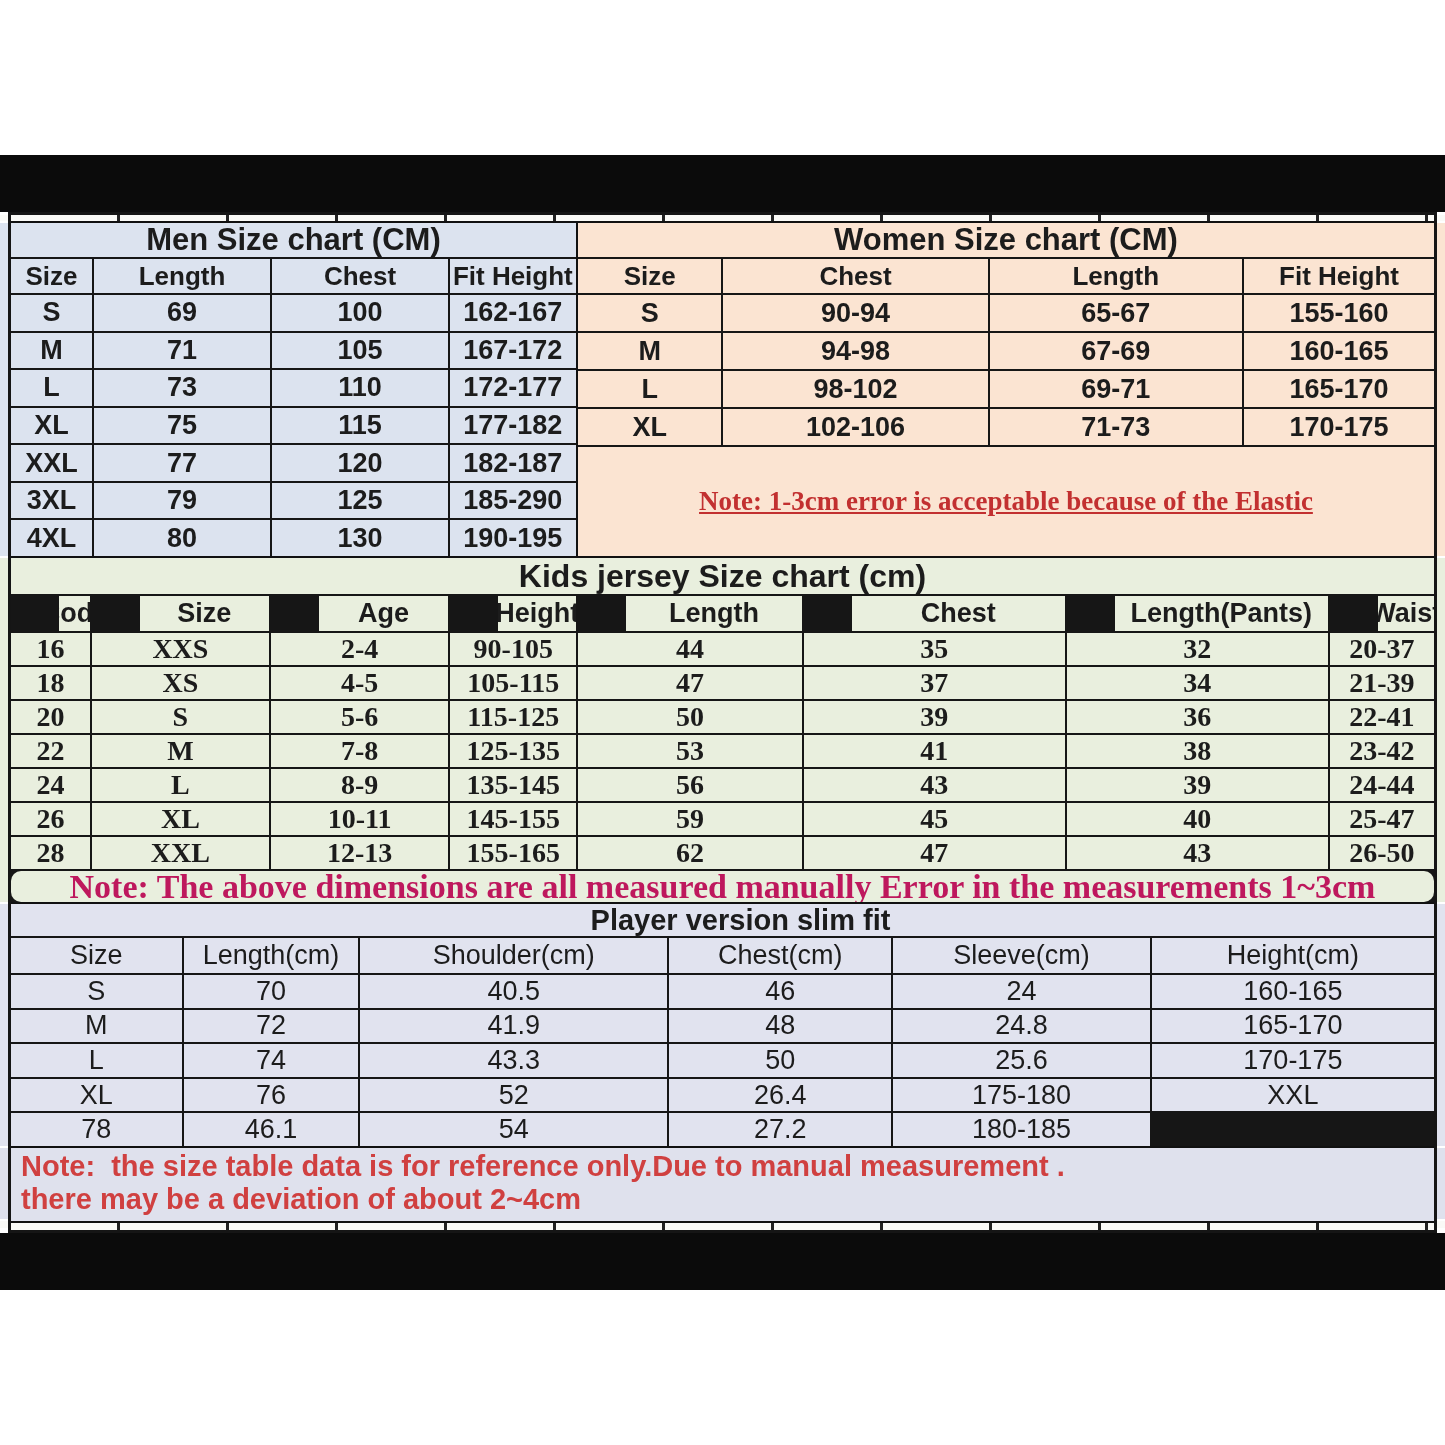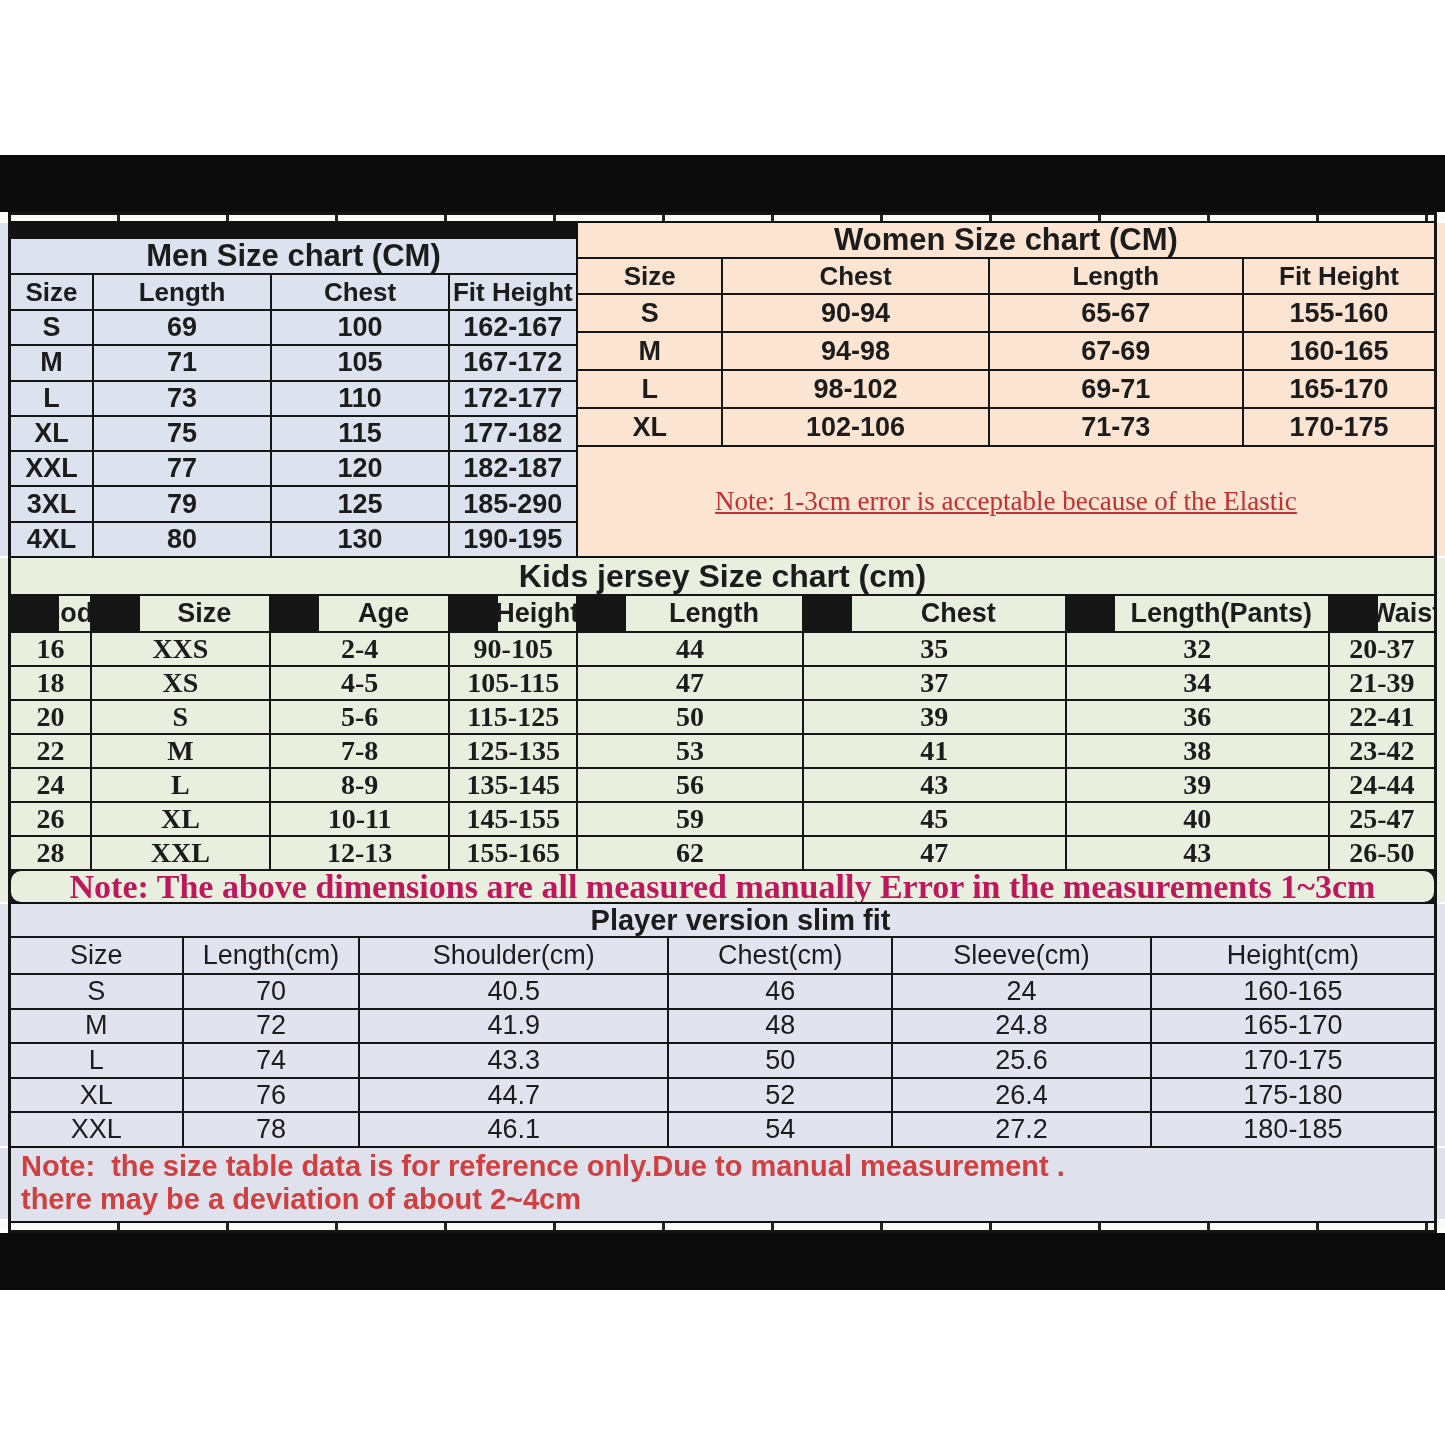--- a/index.html
+++ b/index.html
@@ -35,21 +35,21 @@
   #men-grid .cell{background:#dce3ef;}
   #women-grid .cell{background:#fbe4d2;text-align:right;}
   #kids-grid .cell{background:#e9efde;}
   #player-grid .cell{background:#e1e3ef;}
   #men-grid .t-title,#women-grid .t-title{font-size:31px;}
   #kids-grid .t-title{font-size:32px;}
   #kids-grid .t-head{font-size:27px;margin-left:48px;}
   #kids-grid .t-cell{font-family:"Liberation Serif",serif;font-size:28px;}
   #player-grid .t-title{font-size:29px;padding-left:36px;}
   #player-grid .t-head,#player-grid .t-cell{font-weight:normal;font-size:27px;}
-  #women-grid .t-note{font-family:"Liberation Serif",serif;font-weight:normal;font-size:27px;
+  #women-grid .t-note{font-family:"Liberation Serif",serif;font-weight:bold;font-size:27px;
       color:#c23030;text-decoration:underline;}
   #kids-grid .t-note{font-family:"Liberation Serif",serif;font-weight:bold;font-size:34px;color:#be185d;border-radius:10px;}
   .footer-note{height:71px;background:#dfe1ed;color:#d04040;font-weight:bold;font-size:29px;
       line-height:33px;padding:2px 12px 0 10px;white-space:pre-wrap;}
   .white-bottom{height:161px;background:#ffffff;}
 </style>
 </head>
 <body>
 
 <div class="page">
@@ -67,21 +67,21 @@
       <div style="height:344px;background:#e9efde;"></div>
       <div style="height:242px;background:#e1e3ef;"></div>
       <div style="height:71px;background:#dfe1ed;"></div>
       <div style="height:7px;background:#fafaf7;"></div>
     </div>
 
     <div class="sheet">
       <div class="thin-row thin-top"></div>
 
       <div class="sec-mw">
-        <div class="grid" id="men-grid" style="grid-template-columns: 82fr 179fr 178fr 128fr; margin-top: 16px;">
+        <div class="grid" id="men-grid" style="grid-template-columns: 82fr 179fr 178fr 128fr;">
             <div class="cell t-title">Men Size chart (CM)</div>
             <div class="cell t-head">Size</div>
             <div class="cell t-head">Length</div>
             <div class="cell t-head">Chest</div>
             <div class="cell t-head">Fit Height</div>
             <div class="cell t-cell">S</div>
             <div class="cell t-cell">69</div>
             <div class="cell t-cell">100</div>
             <div class="cell t-cell">162-167</div>
             <div class="cell t-cell">M</div>
@@ -225,21 +225,20 @@
           <div class="cell t-cell">24.8</div>
           <div class="cell t-cell">165-170</div>
           <div class="cell t-cell">L</div>
           <div class="cell t-cell">74</div>
           <div class="cell t-cell">43.3</div>
           <div class="cell t-cell">50</div>
           <div class="cell t-cell">25.6</div>
           <div class="cell t-cell">170-175</div>
           <div class="cell t-cell">XL</div>
           <div class="cell t-cell">76</div>
-          <div class="cell t-cell">44.7</div>
           <div class="cell t-cell">52</div>
           <div class="cell t-cell">26.4</div>
           <div class="cell t-cell">175-180</div>
           <div class="cell t-cell">XXL</div>
           <div class="cell t-cell">78</div>
           <div class="cell t-cell">46.1</div>
           <div class="cell t-cell">54</div>
           <div class="cell t-cell">27.2</div>
           <div class="cell t-cell">180-185</div>
         </div>

